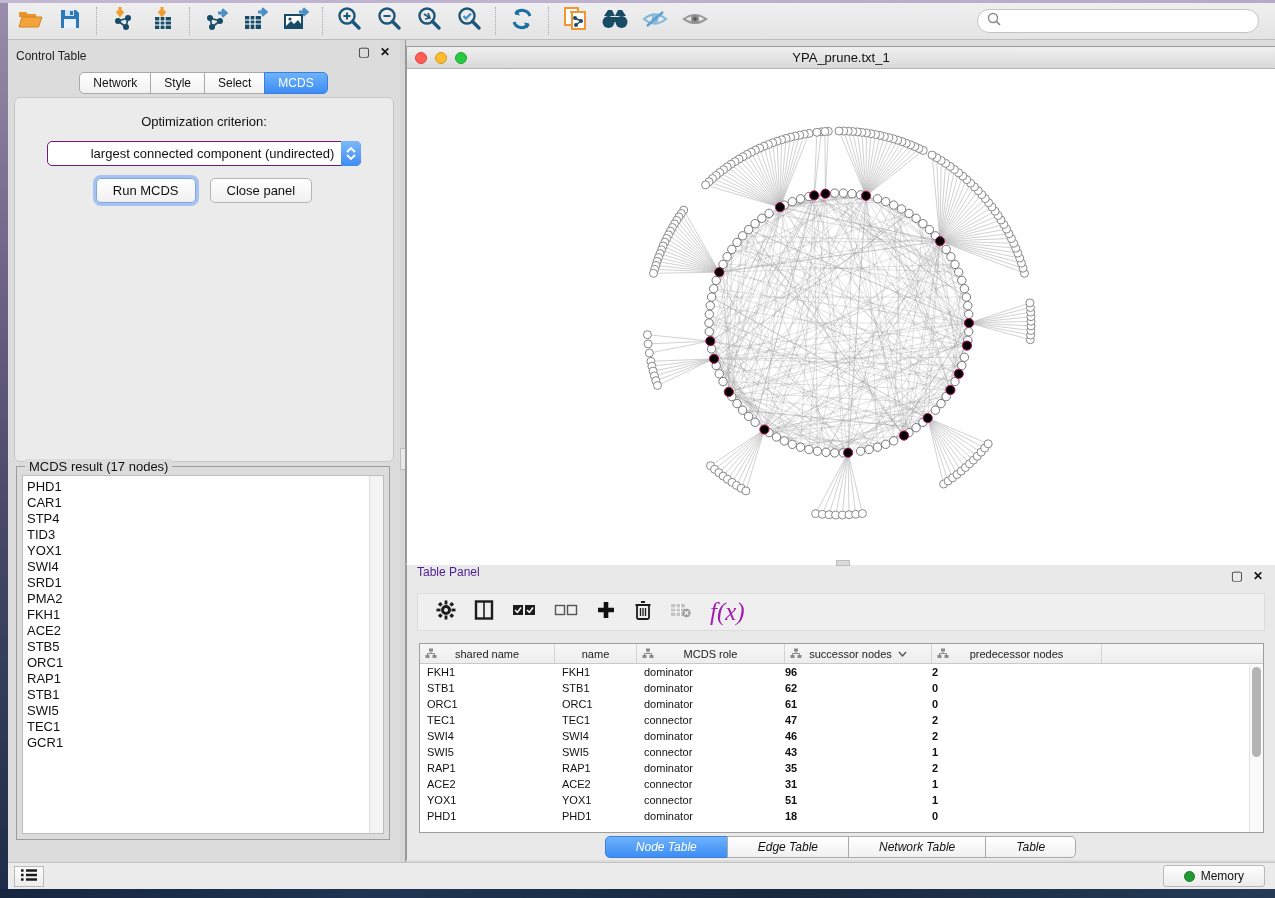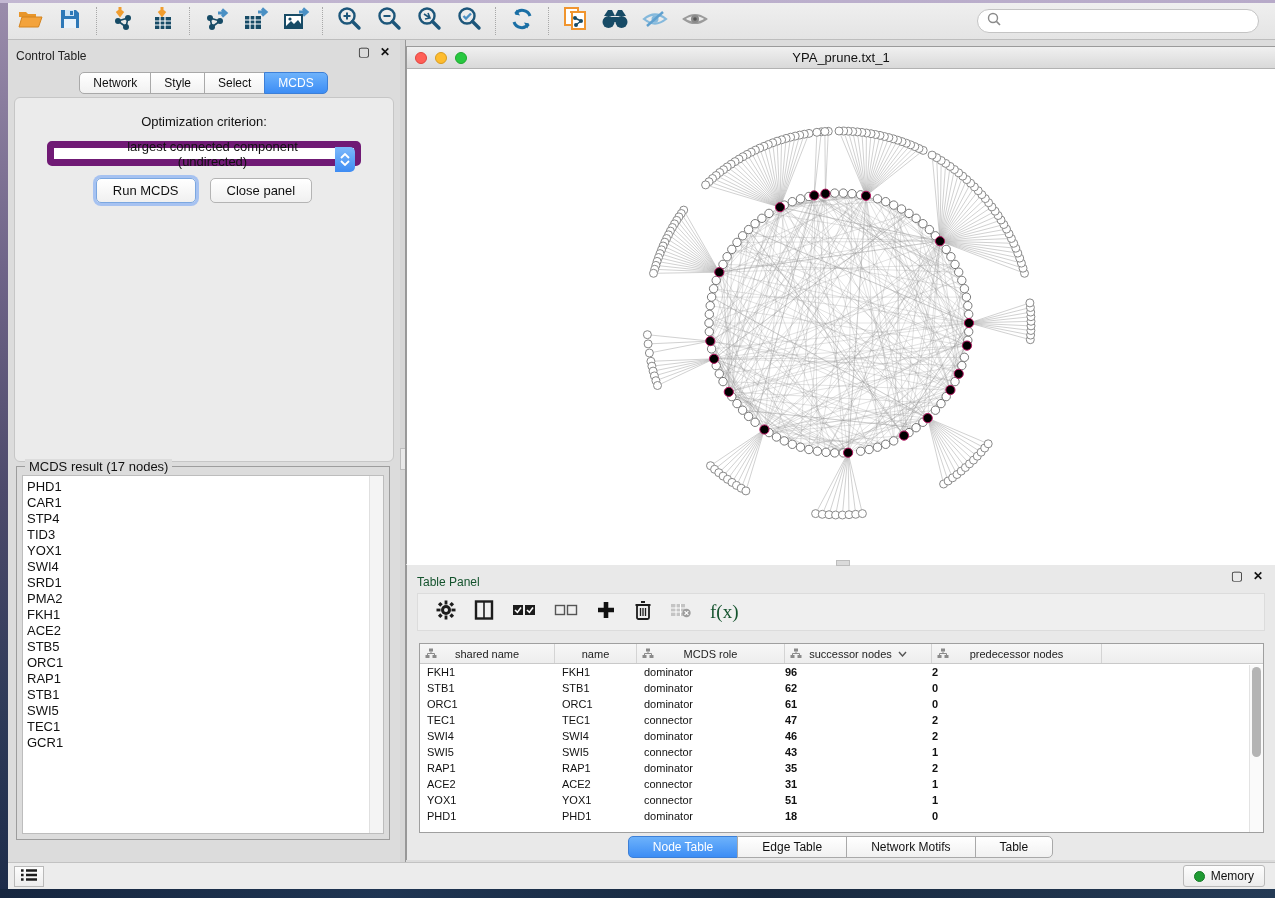--- a/index.html
+++ b/index.html
@@ -40,21 +40,21 @@
     font-family:"Liberation Sans",sans-serif; }
   .seg .seg-btn:first-child { border-radius:5px 0 0 5px;text-align:right; }
   .seg .seg-btn:last-child { border-radius:0 5px 5px 0; }
   .seg .seg-btn.active { background:linear-gradient(#6db2fb,#3c8df5); color:#fff; border-color:#3d7fd6; }
   .cp-tabs { position:absolute; top:32px; left:0; width:100%; text-align:center; }
 
   .cp-inner { position:absolute; left:6px; top:57px; width:380px; height:365px;
     background:#ebebeb; border:1px solid #c6c6c6; border-radius:6px; }
   .cp-opt-label { margin-top:16px; text-align:center; font-size:13px; color:#111; }
   .cp-select-row { margin-top:12px; display:flex; justify-content:center; }
-  .cp-select { width:314px; height:25px; background:#fff; border:7px solid #701a75; border-radius:5px;
+  .cp-select { width:314px; height:25px; background:#fff; border:1px solid #701a75; border-radius:5px;
     display:flex; align-items:center; position:relative; cursor:pointer;padding-left:37px; }
   .cp-select .sel-text { flex:1; text-align:center; font-size:13px; color:#111; padding-right:20px; }
   .cp-select .stepper { position:absolute; right:-1px; top:-1px; width:20px; height:25px; border-radius:0 5px 5px 0;
     background:linear-gradient(#7cb9fb,#3e8cf3); display:flex; flex-direction:column; align-items:center; justify-content:center; gap:1px; }
   .stepper svg { display:block; }
   .cp-btn-row { margin-top:12px; display:flex; justify-content:center; gap:14px; }
   .cp-btn { background:linear-gradient(#ffffff,#f0f0f0); border:1px solid #b4b4b4; border-radius:5px;
     font-size:13px; padding:4px 16px; cursor:pointer; color:#111; font-family:"Liberation Sans",sans-serif; }
   .cp-btn.focused { box-shadow:0 0 0 3px rgba(110,160,245,.55); border-color:#7ba7e0;text-align:center; }
 
@@ -87,55 +87,55 @@
   .light { width:12px; height:12px; border-radius:50%; }
   .light.red { background:#ff5f57; border:1px solid #e0443e; }
   .light.yellow { background:#febc2e; border:1px solid #d89c1f; }
   .light.green { background:#28c840; border:1px solid #1ea82f; }
   .net-title { position:absolute; left:0; right:0; text-align:center; font-size:13px; color:#111; }
   .net-canvas { position:absolute; left:0; top:22px; width:869px; height:496px; background:#fff; }
 
   
   .table-panel { position:absolute; left:406px; top:565px; width:869px; height:295px;
     background:#e9e9e9; border-left:1px solid #979797; }
-  .tp-header { position:absolute; left:0; top:0; width:100%; height:24px; display:flex; align-items:flex-end;
-    font-size:12px; color:#14532d; padding-left:10px; }
+  .tp-header { position:absolute; left:0; top:0; width:100%; height:24px; display:flex; align-items:flex-start;
+    font-size:12px; color:#4c1d95; padding-left:10px; }
   .tp-controls { position:absolute; right:12px; top:5px; display:flex; gap:10px; }
   .tp-toolbar { position:absolute; left:10px; top:28px; right:10px; height:38px; background:#efefef;
     border:1px solid #dcdcdc; display:flex; align-items:center; gap:18px; padding-left:18px; }
   .tp-tool { display:flex; align-items:center; justify-content:center; cursor:pointer; }
   .tp-tool.disabled { cursor:default; }
-  .fx-label { font-family:"Liberation Serif", serif; font-size:19px; color:#14532d; }
+  .fx-label { font-family:"Liberation Serif", serif; font-style:italic; font-size:25px; color:#a21caf; }
 
   .tp-table { position:absolute; left:12px; top:78px; width:845px; height:190px; background:#fff;
     border:1px solid #9f9f9f; overflow:hidden; }
   .tp-thead { display:flex; height:20px; background:linear-gradient(#f7f7f7,#ededed);
     border-bottom:1px solid #c9c9c9; }
   .tp-th { position:relative; display:flex; align-items:center; justify-content:center;
     font-size:11px; color:#222; border-right:1px solid #d4d4d4; flex:0 0 auto; }
   .tp-th .tree-ic { position:absolute; left:5px; top:4px; }
   .tp-th .sort-ic { margin-left:6px; }
   .tp-row { display:flex; height:16px; }
   .tp-td { font-size:11px; color:#111; padding-left:7px; line-height:16px; flex:0 0 auto;
     white-space:nowrap; overflow:hidden; }
   .tp-td.num { text-align:left; padding-right:14px; padding-left:0;font-weight:bold; }
   .tp-scroll { position:absolute; right:0; top:21px; bottom:0; width:14px; background:#fafafa;
     border-left:1px solid #e3e3e3; }
   .tp-thumb { position:absolute; left:2px; top:2px; width:9px; height:90px; background:#b4b4b4; border-radius:5px; }
 
   .tp-tabs { position:absolute; left:0; top:271px; width:100%; text-align:center; }
-  .tp-tabs .seg-btn { padding:3px 24px; }
+  .tp-tabs .seg-btn { padding:3px 30px;font-style:italic; }
 
   
   .status-bar { position:absolute; left:8px; top:862px; width:1267px; height:27px; background:#ececec;
     border-top:1px solid #c2c2c2; }
   .sb-list-btn { position:absolute; left:6px; top:3px; width:30px; height:21px; background:linear-gradient(#fdfdfd,#ededed);
     border:1px solid #b9b9b9; display:flex; align-items:center; justify-content:center; cursor:pointer; }
   .sb-mem-btn { position:absolute; right:10px; top:2px; height:22px; background:linear-gradient(#fdfdfd,#ececec);
-    border:1px solid #b9b9b9; border-radius:3px; display:flex; align-items:center; gap:6px; padding:0 10px;
+    border:1px solid #b9b9b9; border-radius:3px; display:flex; align-items:center; gap:6px; padding:0 20px;
     font-size:12px; color:#111; cursor:pointer; }
   .mem-dot { width:11px; height:11px; border-radius:50%; background:#1f9b33; border:1px solid #157a26; }
 </style>
 </head>
 <body>
 
 <div id="app">
   <div class="top-strip"></div>
 
   <div class="toolbar">
@@ -1256,21 +1256,21 @@
           </div>
         </div>
       <div class="tp-scroll">
           <div class="tp-thumb"></div>
         </div>
     </div>
     <div class="tp-tabs">
       <span class="seg" id="tp-tab-group">
           <button class="seg-btn active">Node Table</button>
           <button class="seg-btn">Edge Table</button>
-          <button class="seg-btn">Network Motifs</button>
+          <button class="seg-btn">Network Table</button>
           <button class="seg-btn">Table</button>
         </span>
     </div>
   </div>
 
   <div class="status-bar">
     <div class="sb-list-btn">
       <span><svg width="18" height="14" viewBox="0 0 18 14">
         <g stroke="#1c1c1c" stroke-width="2.4">
               <path d="M1 2.5 h2.6 M6 2.5 h11"></path>

